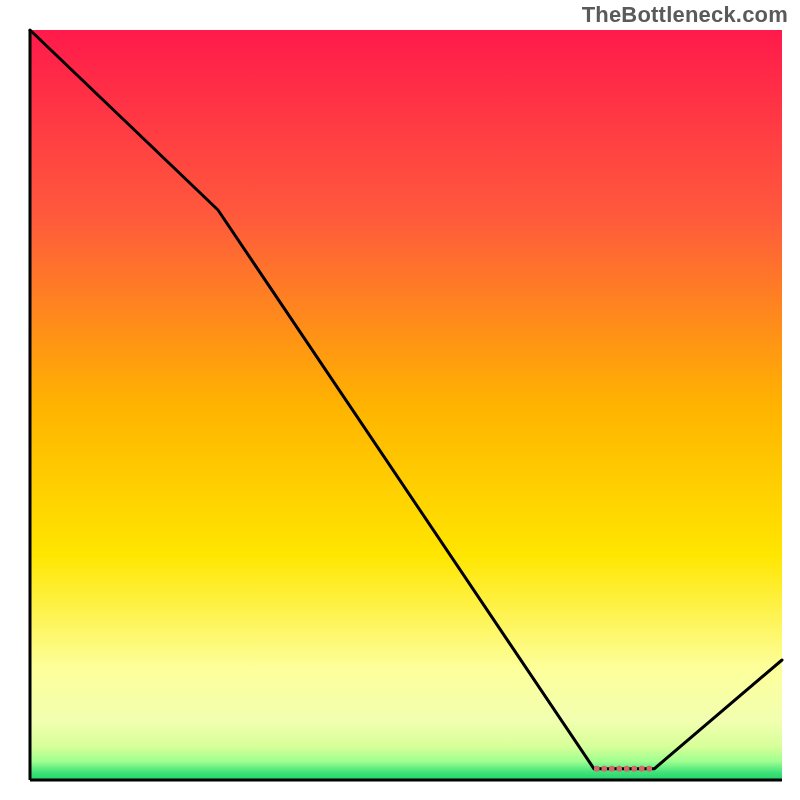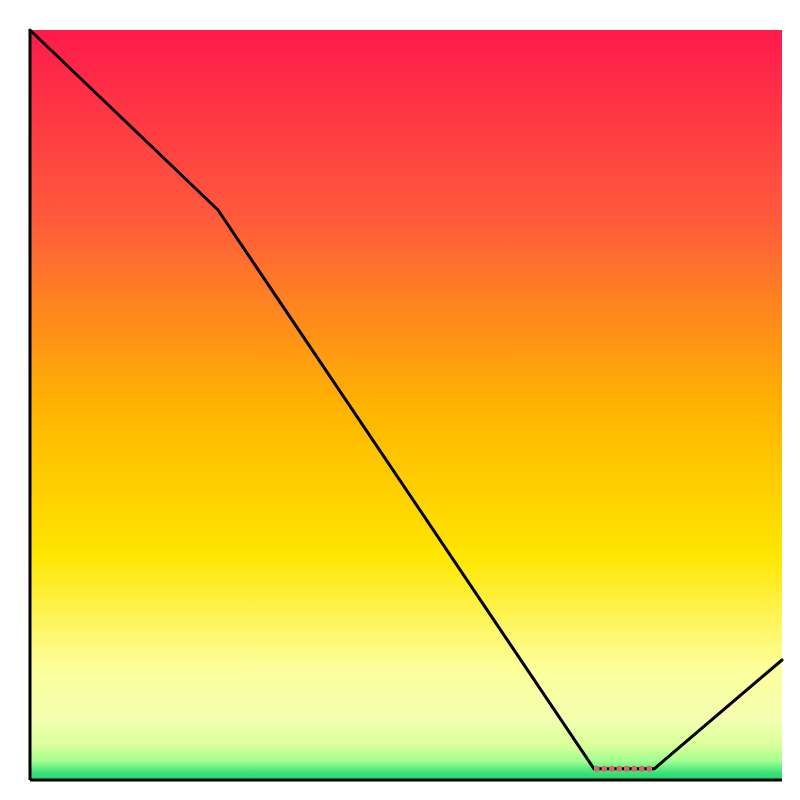--- a/index.html
+++ b/index.html
@@ -30,20 +30,21 @@
   svg {
     position: absolute;
     left: 0;
     top: 0;
   }
 </style>
 </head>
 <body>
 
 <div class="wrap">
+  <div class="watermark">TheBottleneck.com</div>
   <svg id="chart-svg" width="800" height="800" viewBox="0 0 800 800">
     <defs>
       <linearGradient id="bg-grad" x1="0" y1="0" x2="0" y2="1">
           <stop offset="0%" stop-color="#ff1a4b"></stop>
           <stop offset="25%" stop-color="#ff5a3c"></stop>
           <stop offset="50%" stop-color="#ffb300"></stop>
           <stop offset="70%" stop-color="#ffe600"></stop>
           <stop offset="85%" stop-color="#fdff9a"></stop>
           <stop offset="92%" stop-color="#f2ffb0"></stop>
           <stop offset="95.5%" stop-color="#d7ff99"></stop>

